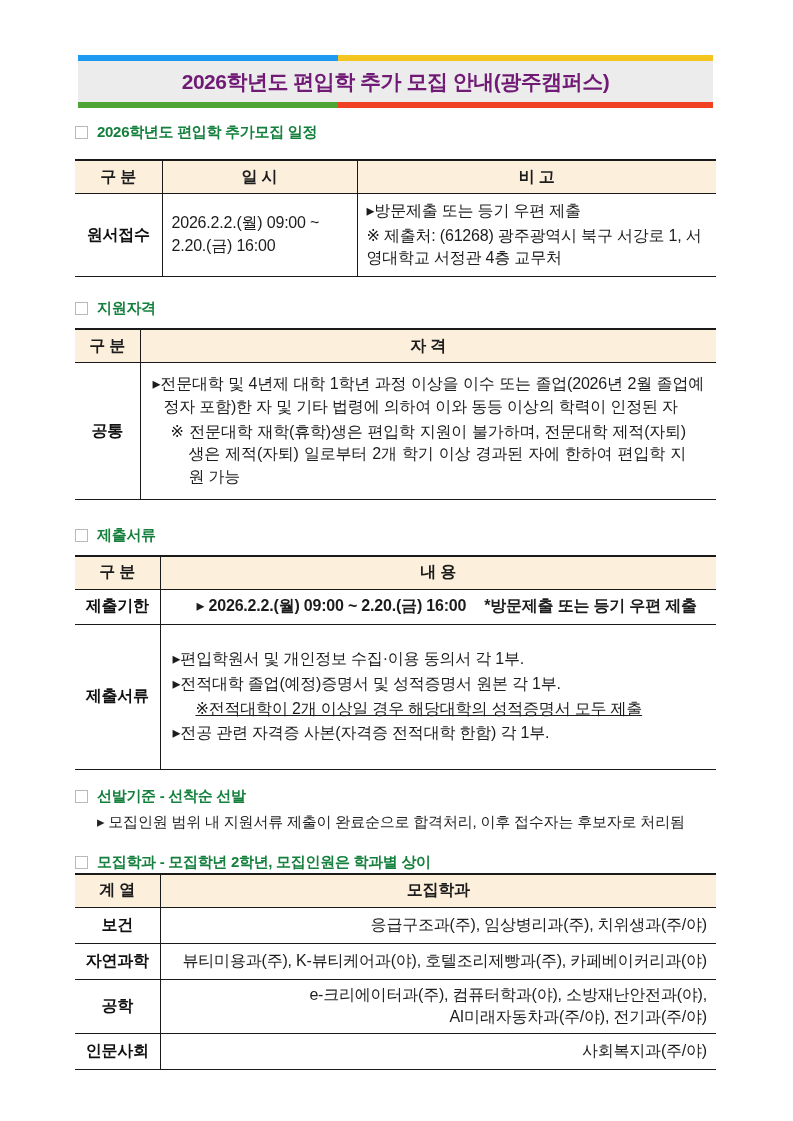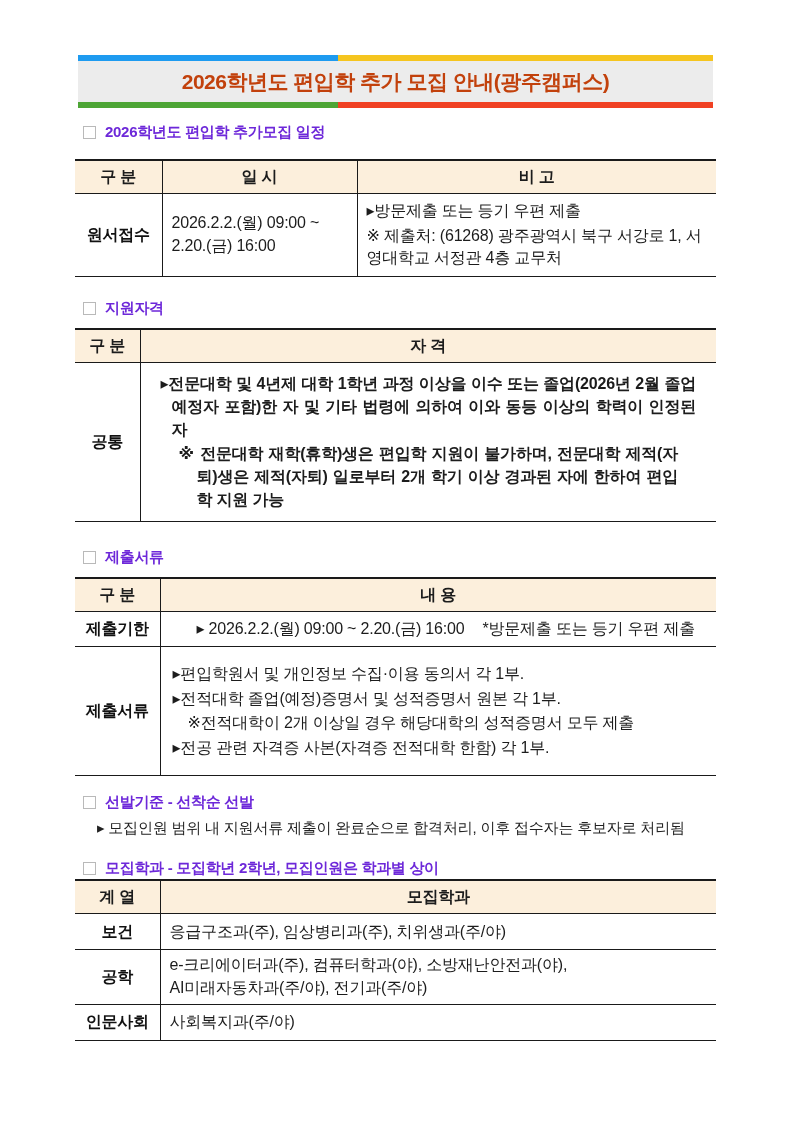--- a/index.html
+++ b/index.html
@@ -9,53 +9,53 @@
     color:#1c1c1c;-webkit-font-smoothing:antialiased;
   }
   .page{width:793px;height:1121px;overflow:hidden;box-sizing:border-box;padding:55px 77px 0 75px;}
 
   
   .banner{margin-left:3px;width:635px;}
   .bar{height:6px;display:flex;}
   .bar .seg-a{width:41%;height:100%;}
   .bar .seg-b{flex:1;height:100%;}
   .band{height:41px;background:#ECECEC;display:flex;align-items:center;justify-content:center;}
-  .band .title{font-size:21px;font-weight:800;letter-spacing:-0.5px;color:#c2410c;}
+  .band .title{font-size:21px;font-weight:800;letter-spacing:-0.5px;color:#701a75;}
 
   
-  .sec-h{display:flex;align-items:center;font-weight:800;font-size:15px;color:#6d28d9;letter-spacing:-0.3px;margin-left:8px;}
+  .sec-h{display:flex;align-items:center;font-weight:800;font-size:15px;color:#15803d;letter-spacing:-0.3px;}
   .chk{display:inline-block;width:11px;height:11px;border:1.6px solid #b9b9b9;background:#fff;margin-right:9px;flex:0 0 auto;}
   .sub-bullet{margin:7px 0 0 22px;font-size:15px;color:#222;letter-spacing:-0.2px;}
 
   
   table{border-collapse:collapse;table-layout:fixed;width:641px;
         border-top:2.5px solid #1a1a1a;border-bottom:1.6px solid #1a1a1a;font-size:16px;}
   th,td{padding:4px 9px;vertical-align:middle;line-height:1.42;letter-spacing:-0.2px;}
   tr{border-top:1px solid #1a1a1a;}
   thead tr{border-top:none;}
   thead th{background:#FCEFDC;font-weight:800;text-align:center;height:24px;border-bottom:1.4px solid #1a1a1a;}
   td.lab{font-weight:800;text-align:center;color:#111;}
   .vline{border-right:1.5px solid #1a1a1a;}
   .cell-left{text-align:left;}
-  .cell-center{text-align:left;}
+  .cell-center{text-align:right;}
 
   .item{padding-left:11px;text-indent:-11px;margin:2px 0;}
   .item-ref{padding-left:18px;text-indent:-18px;margin:2px 18px;}
   .item-flat{margin:2px 0;}
-  .item-ref-sub{padding-left:24px;text-indent:-17px;margin:2px 8px;}
+  .item-ref-sub{padding-left:24px;text-indent:-17px;margin:2px 16px;text-decoration:underline;}
   .just{word-break:break-all;text-align:justify;}
 
   .t1{margin-top:17px;} .t1 td{height:30px;}
   .t1 tr.r0 td{height:72px;}
-  .t2{margin-top:10px;} .t2 td.body-cell{height:104px;padding:8px 20px;font-weight:bold;}
-  .t3{margin-top:10px;} .t3 tr.r0 td{height:26px;} .t3 td.docs-cell{height:104px;padding:12px 12px;}
+  .t2{margin-top:10px;} .t2 td.body-cell{height:104px;padding:8px 12px;}
+  .t3{margin-top:10px;} .t3 tr.r0 td{height:26px;} .t3 td.docs-cell{height:104px;padding:20px 12px;}
   .t4{margin-top:1px;} .t4 td{height:27px;}
   .mt-h1{margin-top:15px;} .mt-h2{margin-top:22px;} .mt-h3{margin-top:26px;}
   .mt-h4{margin-top:17px;} .mt-h5{margin-top:21px;}
-  .bold{font-weight:400;padding-left:36px;}
+  .bold{font-weight:700;padding-left:36px;}
   .gap{display:inline-block;width:18px;}
 </style>
 </head>
 <body>
 
 <div class="page">
 
   <div class="banner">
     <div class="bar">
       <div class="seg-a" style="background:#1E9BF0;"></div>
@@ -183,20 +183,24 @@
         <th class="vline">계 열</th>
         <th>모집학과</th>
       </tr>
     </thead>
     <tbody>
       <tr>
         <td class="lab vline">보건</td>
         <td class="cell-center">응급구조과(주), 임상병리과(주), 치위생과(주/야)</td>
       </tr>
       <tr>
+        <td class="lab vline">자연과학</td>
+        <td class="cell-center">뷰티미용과(주), K-뷰티케어과(야), 호텔조리제빵과(주), 카페베이커리과(야)</td>
+      </tr>
+      <tr>
         <td class="lab vline">공학</td>
         <td class="cell-center">
           <div>e-크리에이터과(주), 컴퓨터학과(야), 소방재난안전과(야),</div>
           <div>AI미래자동차과(주/야), 전기과(주/야)</div>
         </td>
       </tr>
       <tr>
         <td class="lab vline">인문사회</td>
         <td class="cell-center">사회복지과(주/야)</td>
       </tr>

